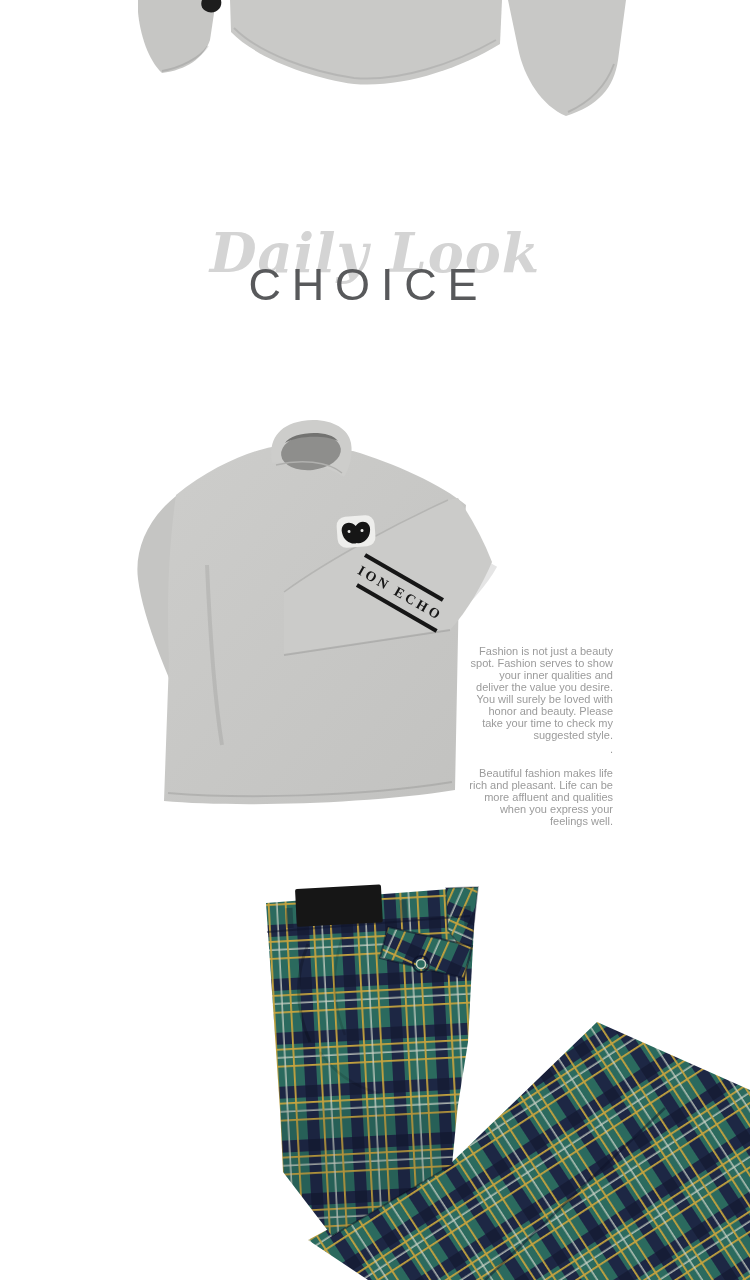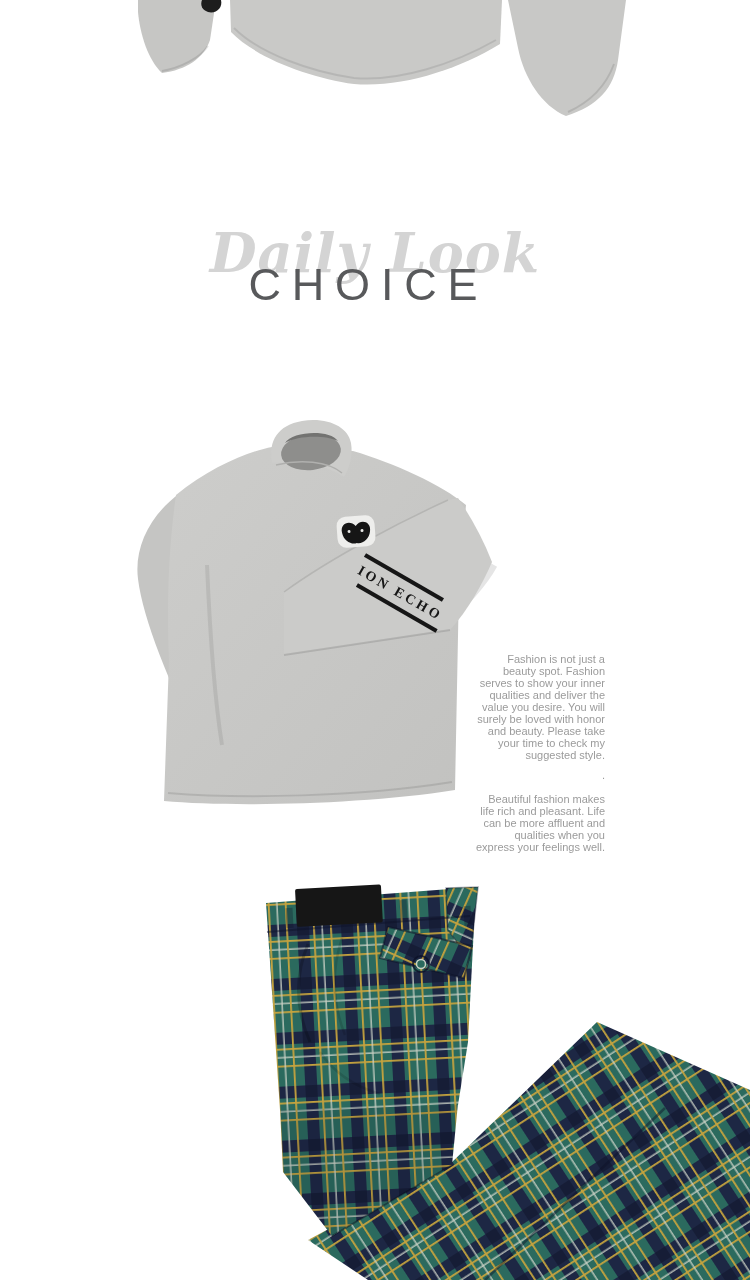--- a/index.html
+++ b/index.html
@@ -14,21 +14,21 @@
     font-size:45px;line-height:1;z-index:2;}
   .heading-line.good{top:2px;letter-spacing:0.34em;padding-left:0.34em;}
   .heading-line.choice{top:70px;letter-spacing:0.24em;padding-left:0.24em;transform:translateX(-12px);}
   .heading-script{position:absolute;top:22px;left:0;right:0;margin:12px;z-index:1;
     font-family:"DejaVu Serif",serif;font-style:italic;font-weight:bold;
     font-size:54px;line-height:1;color:#d4d4d4;letter-spacing:1px;}
 
   
   .description{position:absolute;left:465px;top:645px;width:148px;text-align:right;
     color:#9b9b9b;font-size:11px;line-height:12px;}
-  .description p{margin:8px;}
+  .description p{margin:0;}
   .description .sep{margin-top:2px;}
   .description .para2{margin-top:12px;}
 
   
   .hero-shirt{position:absolute;left:128px;top:0;}
   .main-shirt{position:absolute;left:110px;top:405px;}
   .pants{position:absolute;left:250px;top:872px;}
 </style>
 </head>
 <body>

